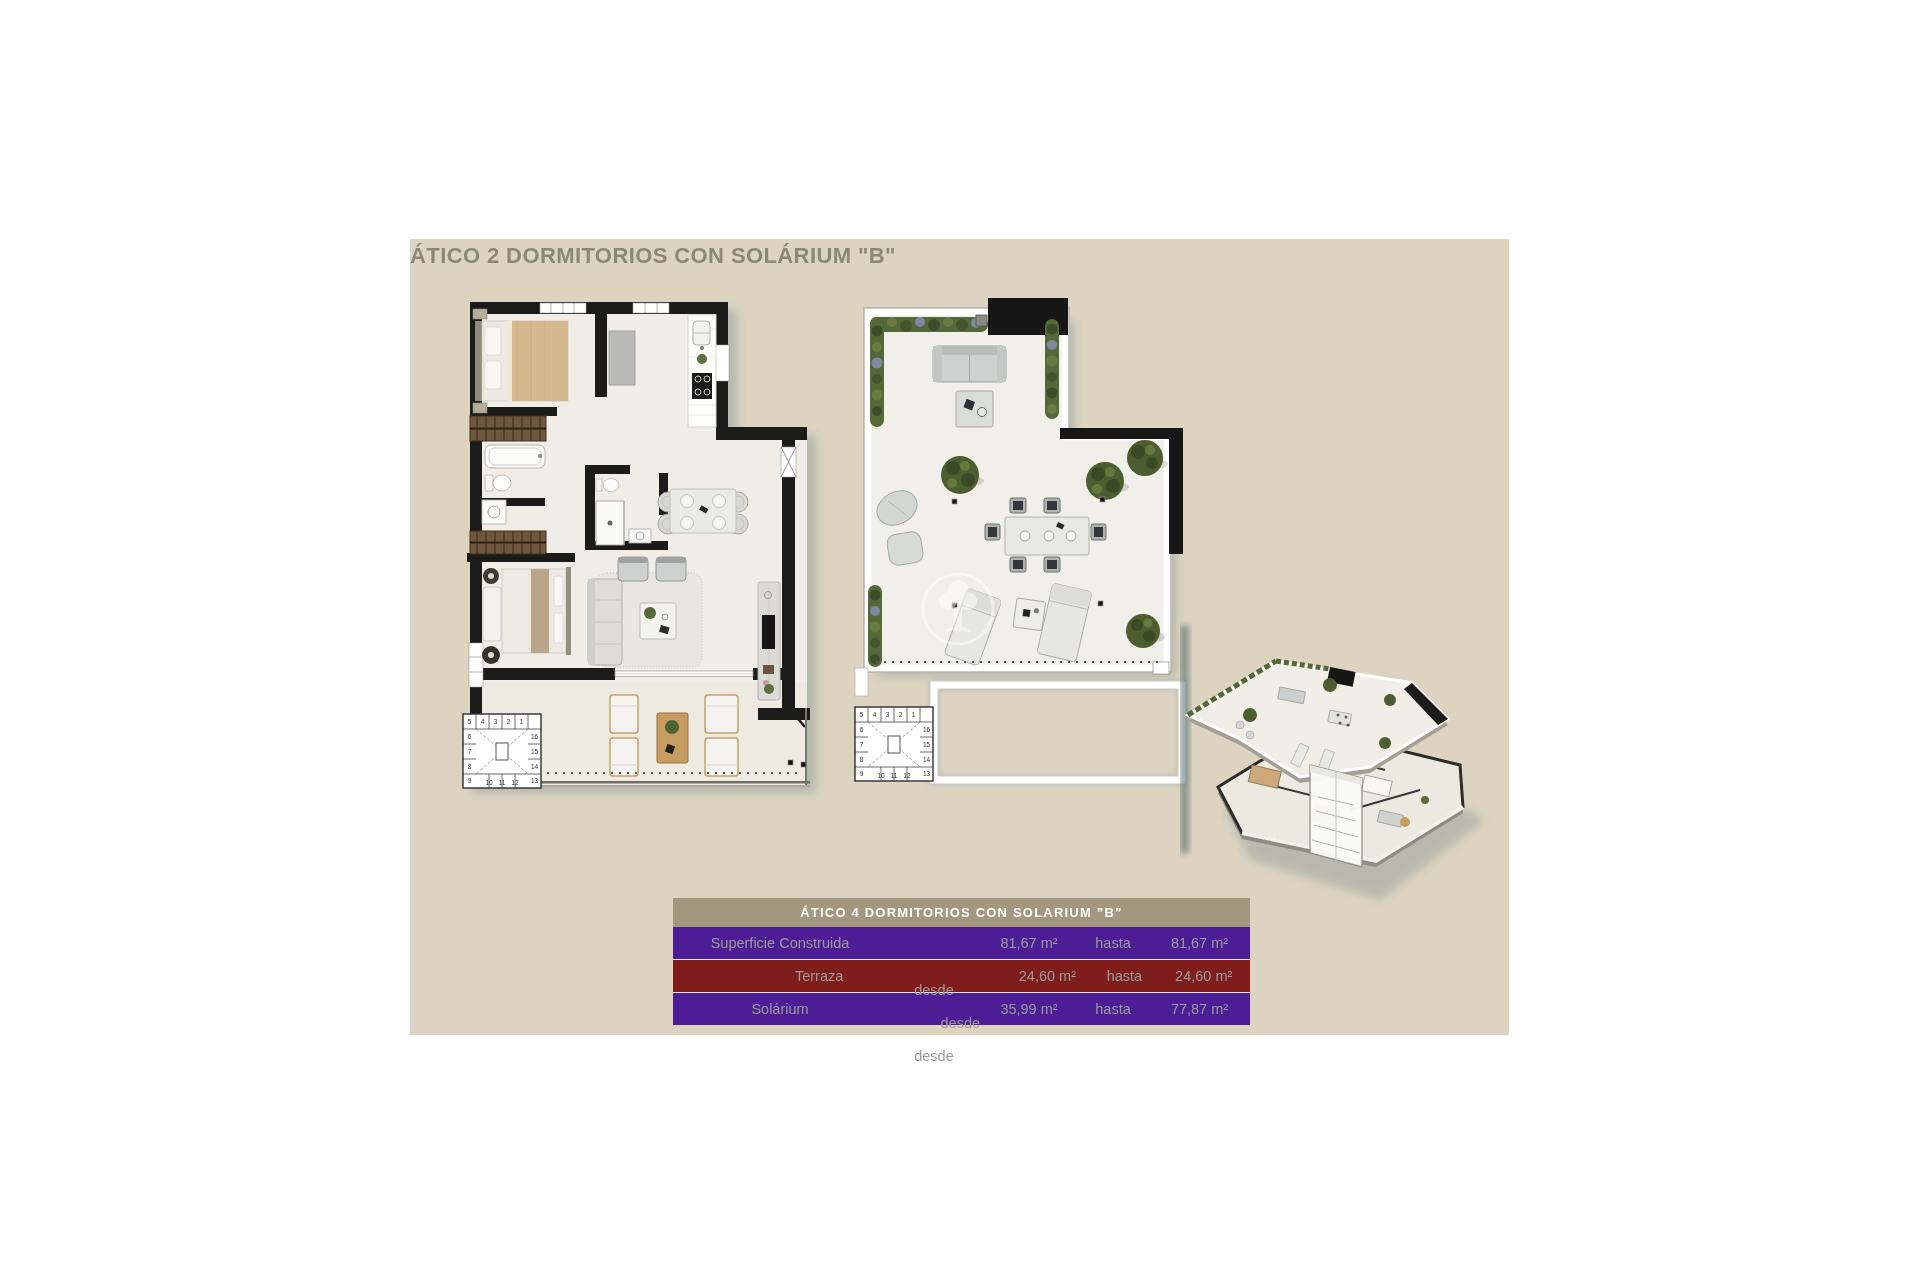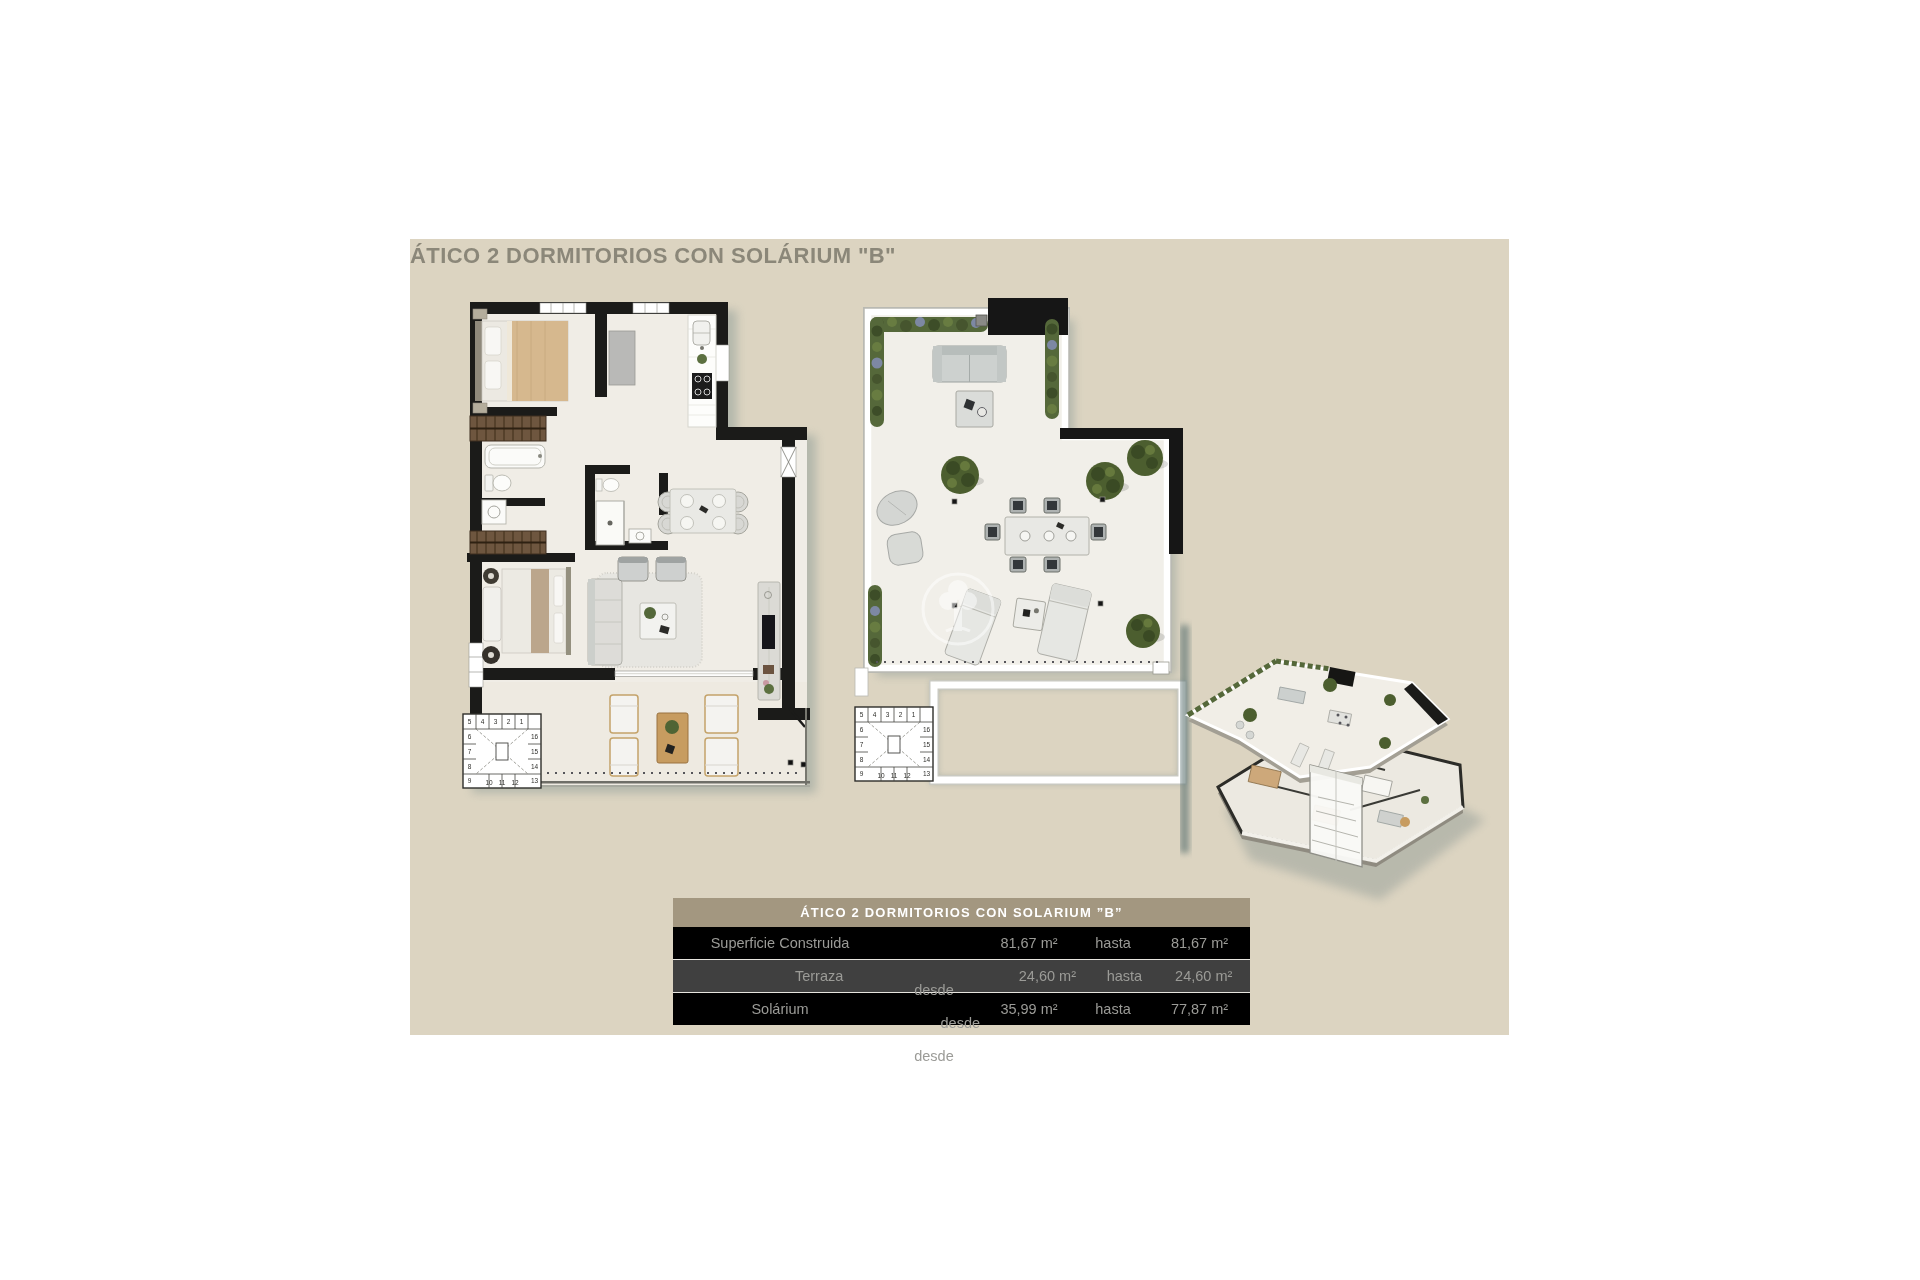--- a/index.html
+++ b/index.html
@@ -12,24 +12,24 @@
   .plan{position:absolute;}
   .plan-left{left:45px;top:56px;}
   .plan-middle{left:440px;top:56px;}
   .plan-iso{left:770px;top:376px;}
   svg{display:block;font-family:"Liberation Sans",sans-serif;}
   .stair-num{font-size:6.5px;fill:#2f2f2b;}
   
   .spec{position:absolute;left:263px;top:659px;width:577px;}
   .spec-header{height:29px;line-height:29px;background:#a39780;color:#ffffff;font-size:13px;
                font-weight:bold;text-align:center;letter-spacing:1.2px;}
-  .spec-row{display:flex;height:32px;line-height:32px;background:#000000;color:#9b9b97;
+  .spec-row{display:flex;height:32px;line-height:32px;background:#4c1d95;color:#9b9b97;
             font-size:14.5px;}
   .spec-row + .spec-row{border-top:1px solid #e7e5df;}
-  .spec-row.alt{background:#404040;padding-left:48px;}
+  .spec-row.alt{background:#7f1d1d;padding-left:48px;}
   .cA{width:214px;text-align:center;}
   .cB{width:94px;text-align:center;margin-top:47px;}
   .cC{width:96px;text-align:center;}
   .cD{width:72px;text-align:center;}
   .cE{width:101px;text-align:center;}
 </style>
 </head>
 <body>
 
 <div class="screen">
@@ -531,21 +531,21 @@
 
       <g>
         <polygon points="130,150 182,163 182,252 130,238" fill="#fafaf7" opacity="0.96" stroke="#8e8e87" stroke-width="1.3"></polygon>
         <polygon points="130,150 182,163 182,170 130,157" fill="#e8e8e2"></polygon>
         <path d="M132,225 L180,238 M134,210 L178,222 M136,196 L176,206 M138,182 L174,190" stroke="#b5b5ae" stroke-width="1" fill="none"></path>
         <line x1="156" y1="156" x2="156" y2="246" stroke="#c5c5bf" stroke-width="1"></line>
       </g>
     </svg>
 
     <div class="spec">
-      <div class="spec-header">ÁTICO 2 DORMITORIOS CON SOLARIUM ”B”</div>
+      <div class="spec-header">ÁTICO 4 DORMITORIOS CON SOLARIUM ”B”</div>
       <div class="spec-row">
         <span class="cA">Superficie Construida</span>
         <span class="cB">desde</span>
         <span class="cC">81,67 m²</span>
         <span class="cD">hasta</span>
         <span class="cE">81,67 m²</span>
       </div>
       <div class="spec-row alt">
         <span class="cA">Terraza</span>
         <span class="cB">desde</span>

